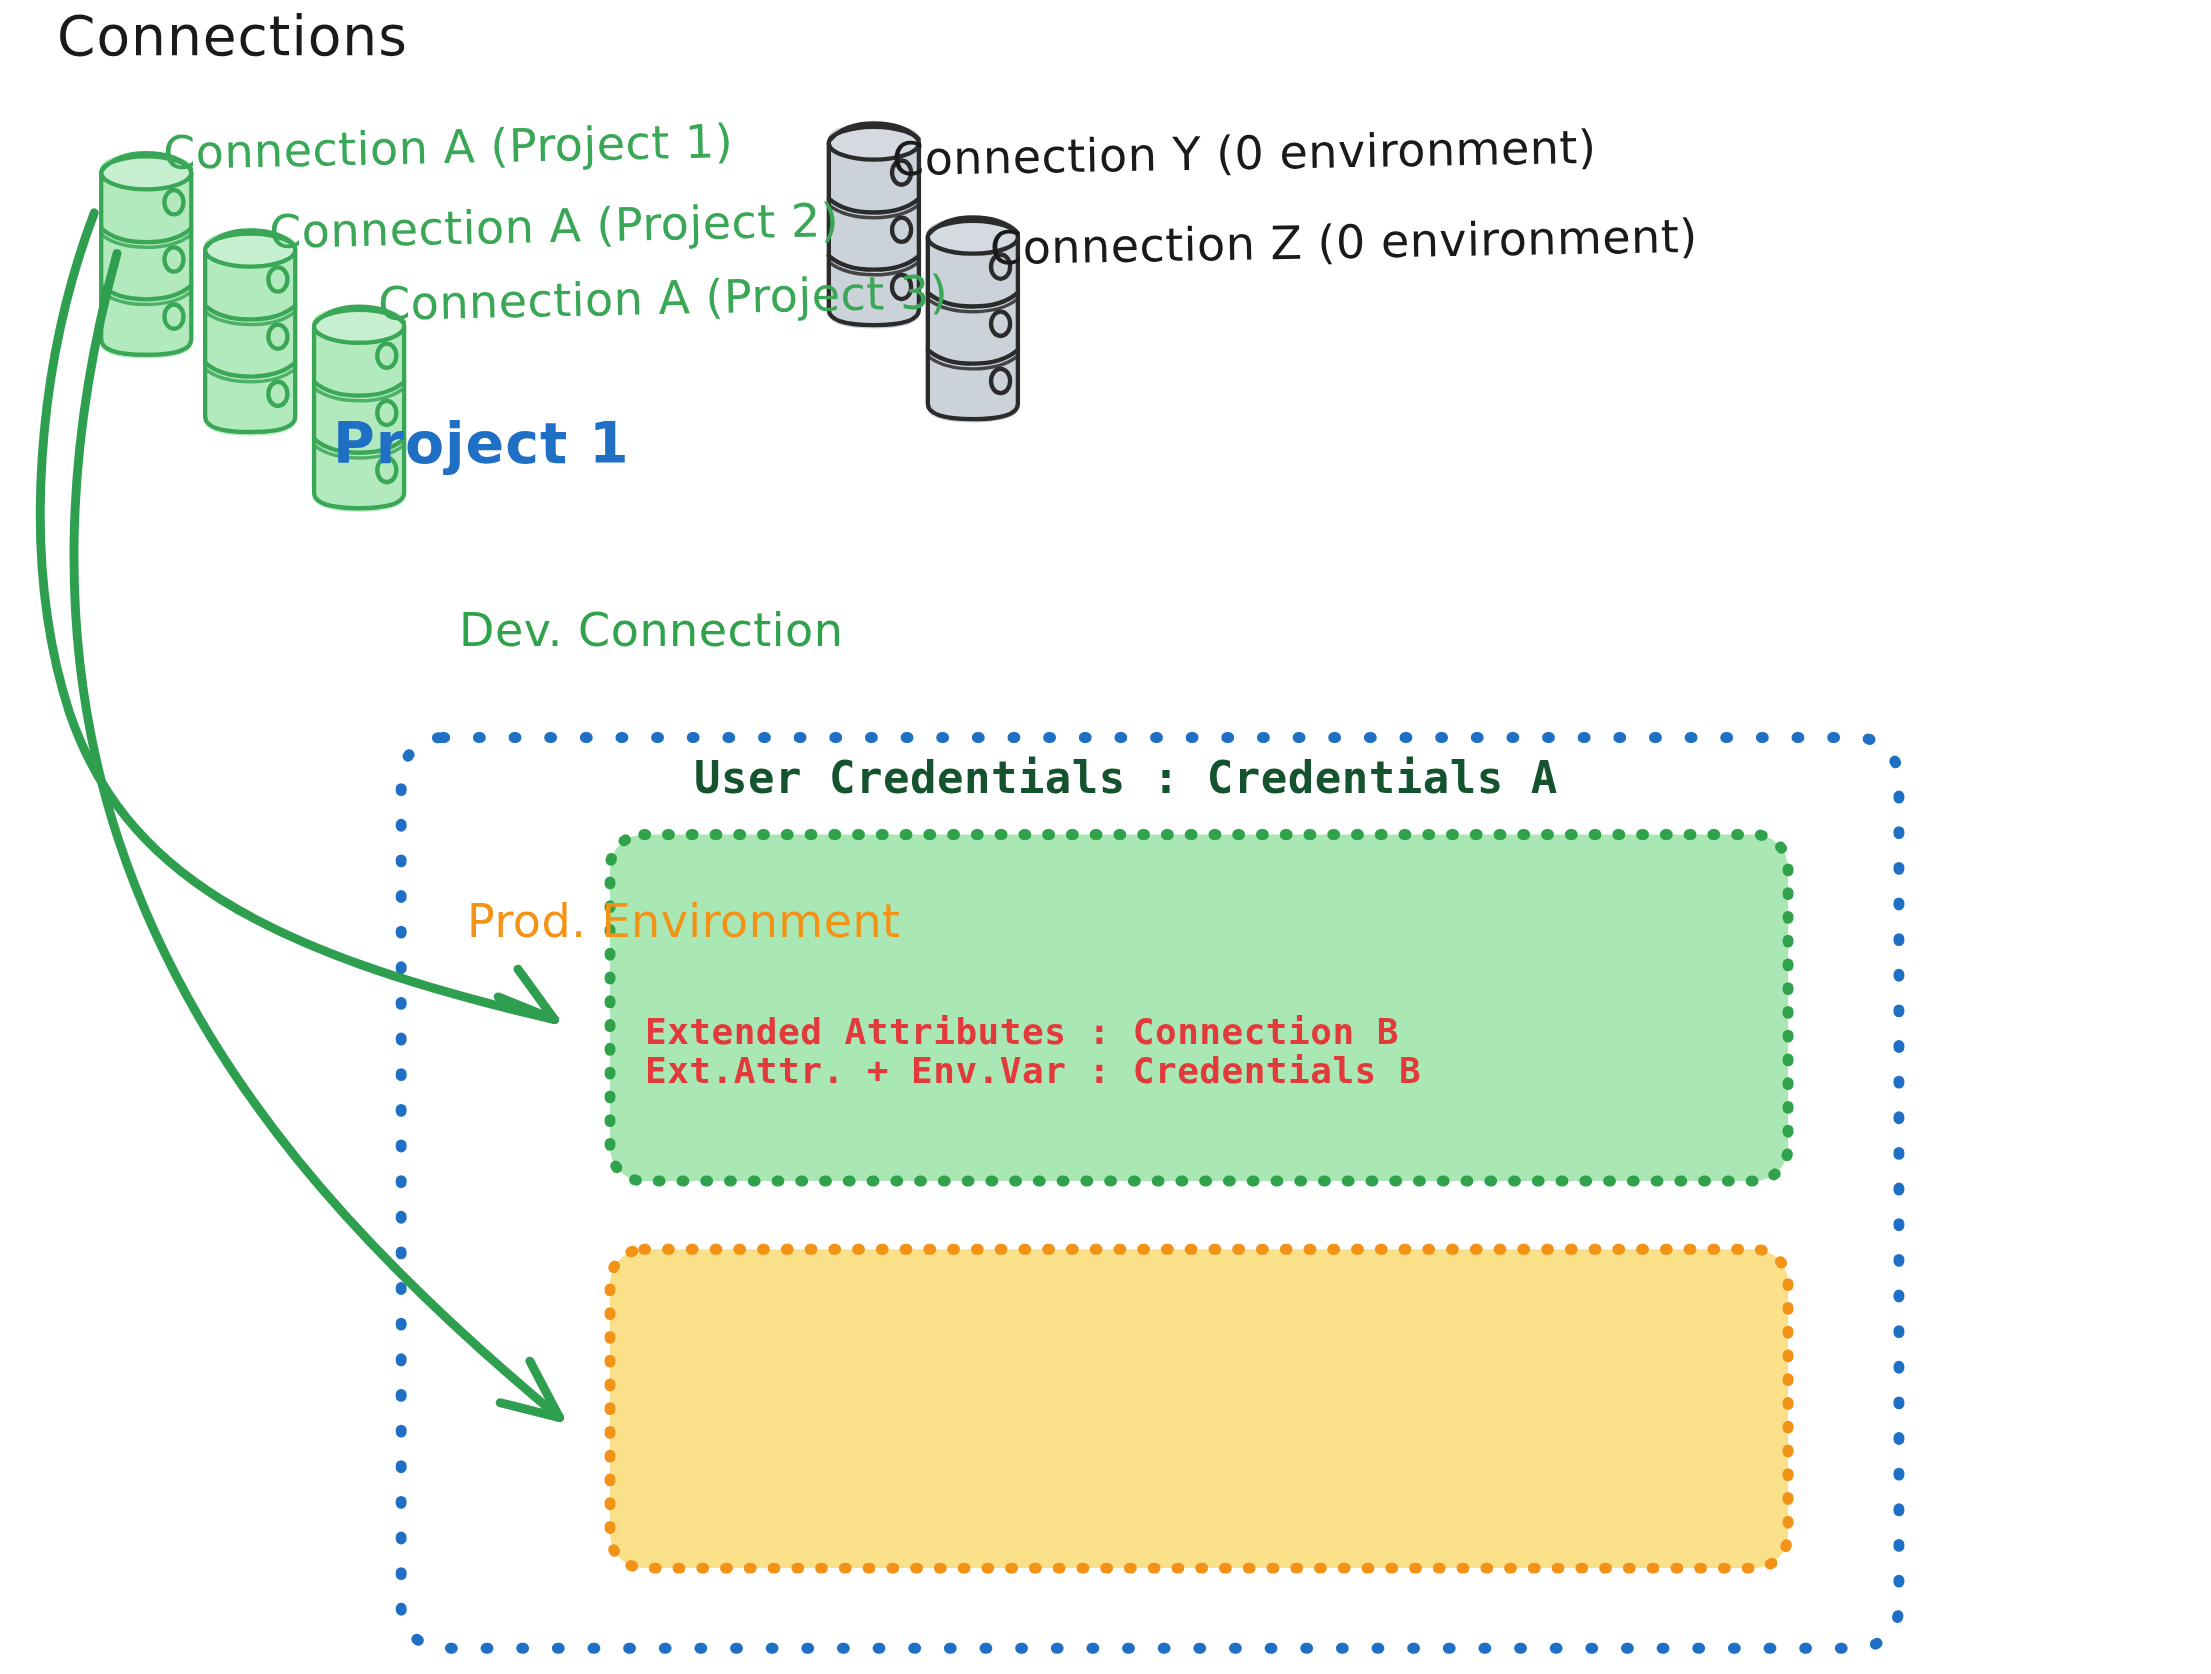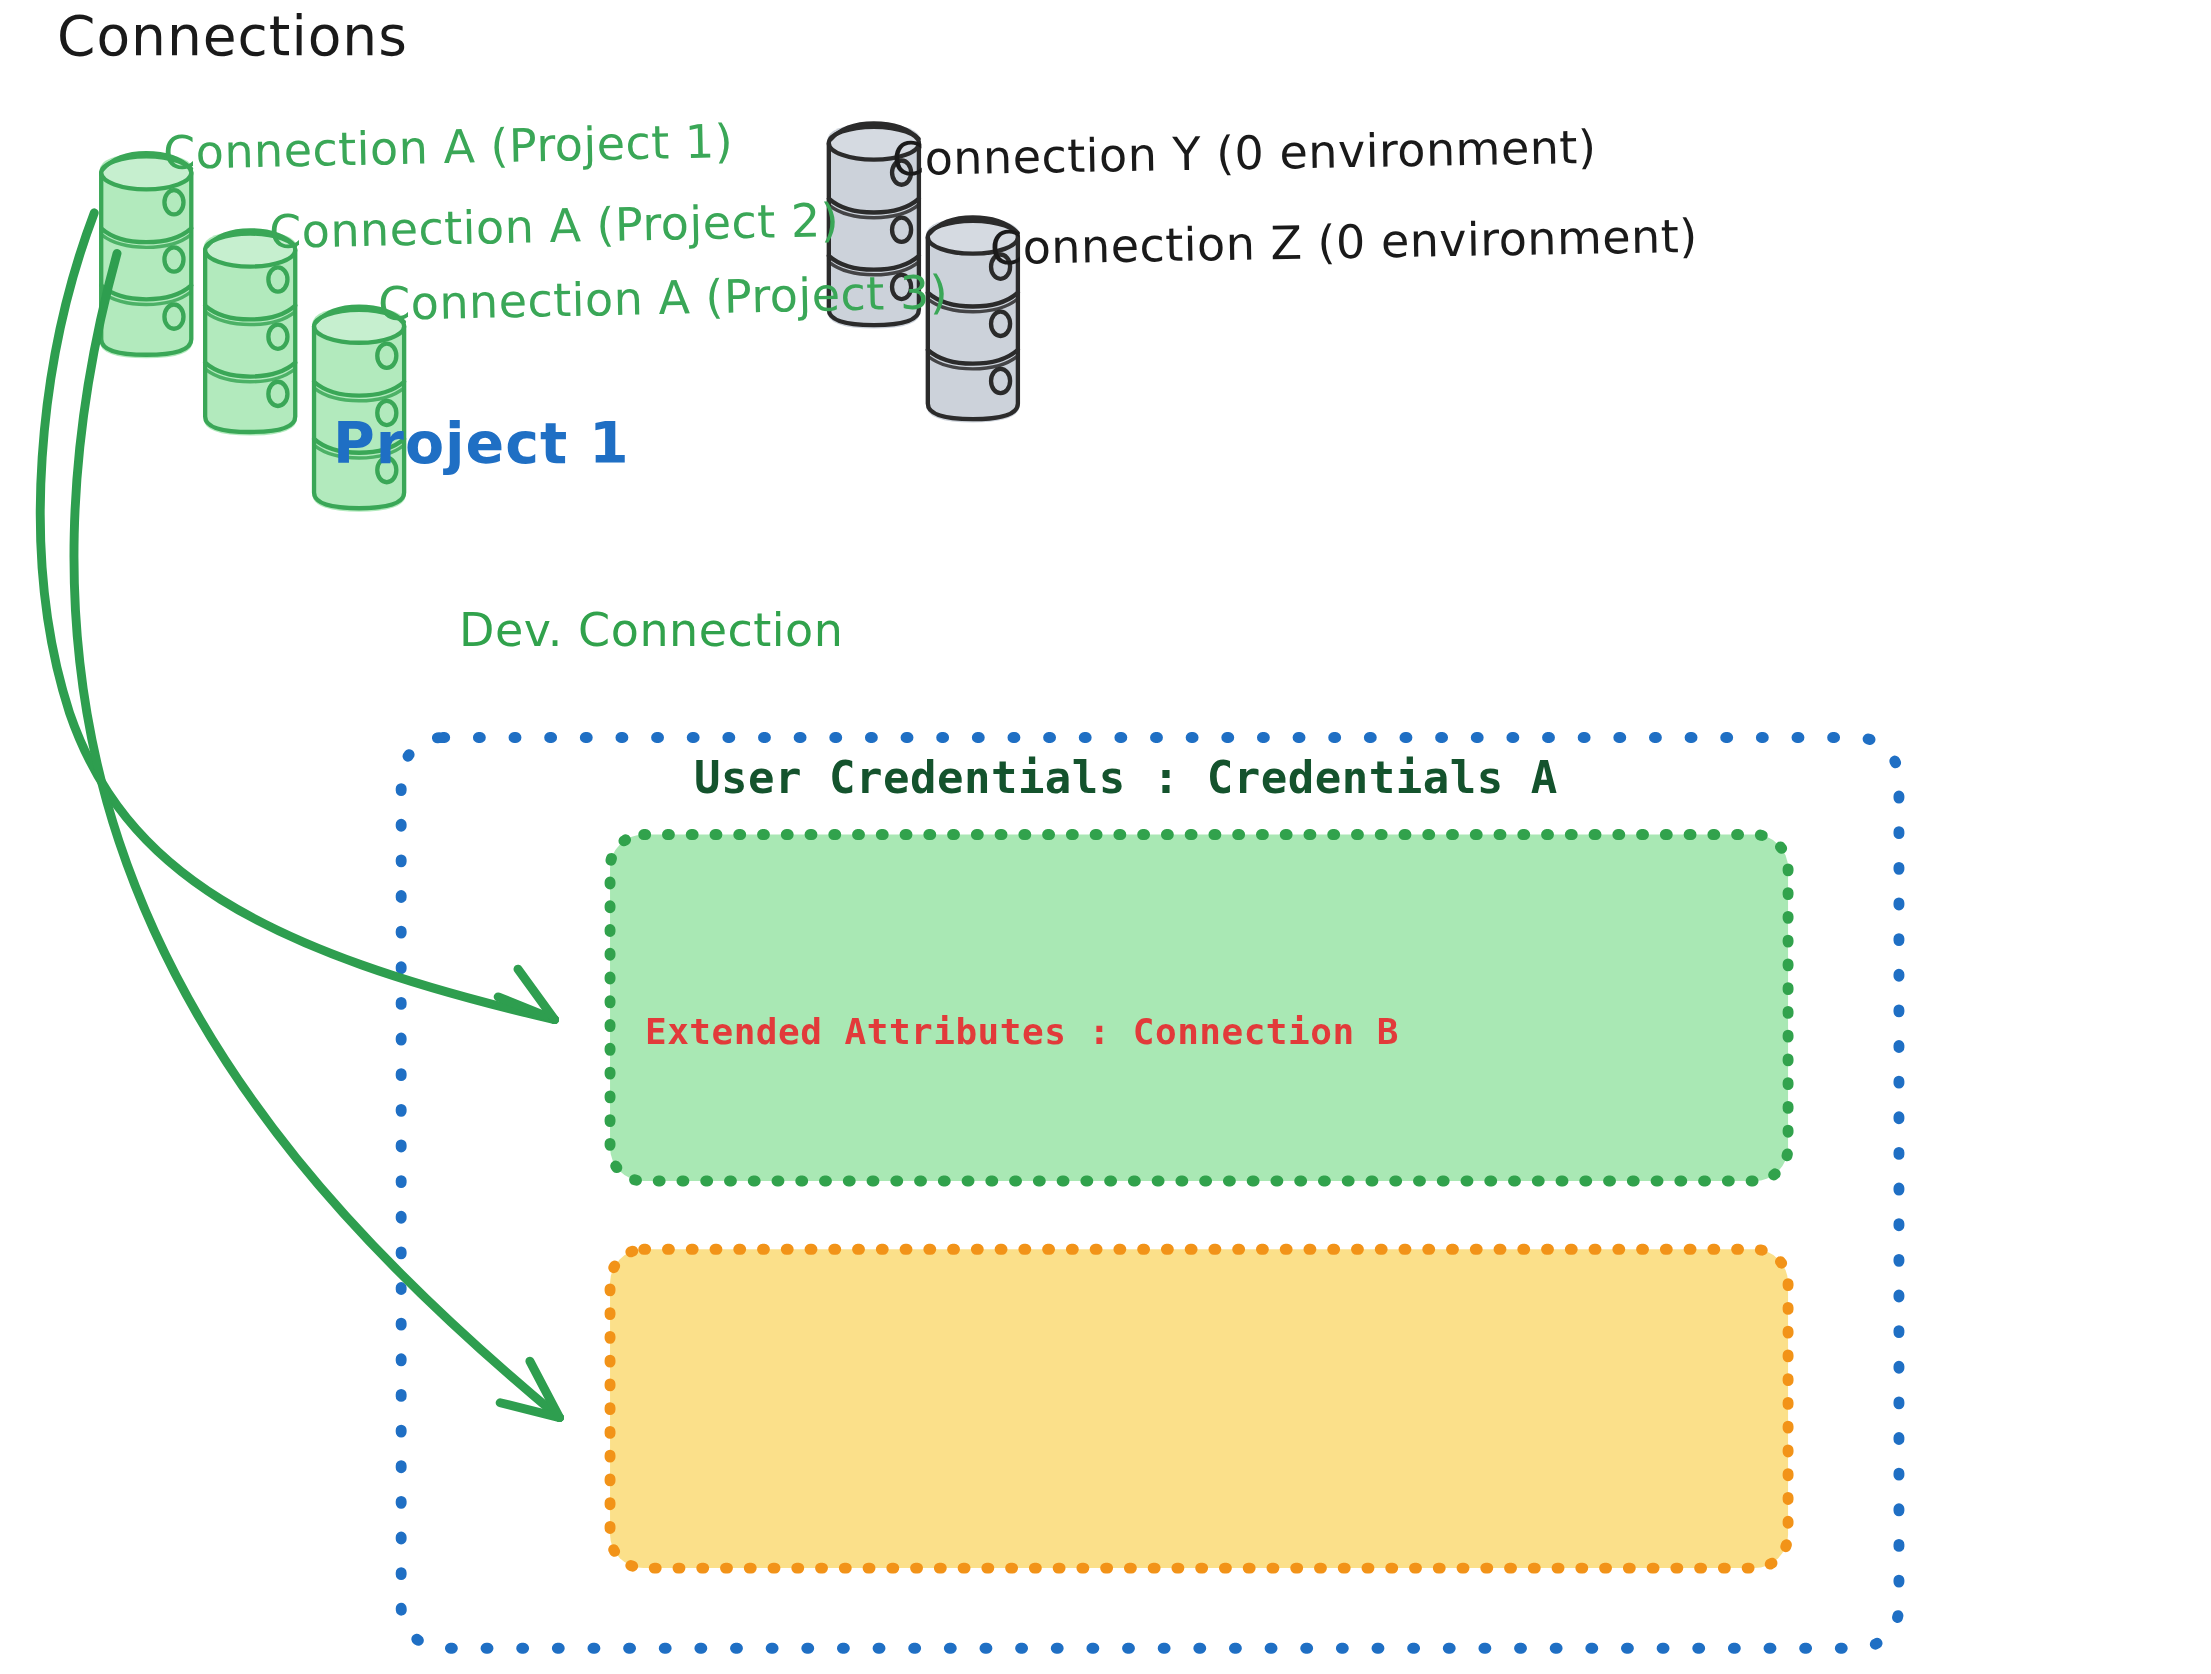--- a/index.html
+++ b/index.html
@@ -212,16 +212,18 @@
   <div class="lbl hand conn-green" id="conn-a3">Connection A (Project 3)</div>
 
   <div class="lbl hand conn-dark" id="conn-y">Connection Y (0 environment)</div>
   <div class="lbl hand conn-dark" id="conn-z">Connection Z (0 environment)</div>
 
   <div class="lbl hand" id="project-title">Project 1</div>
 
   <div class="lbl hand" id="dev-env-title">Dev. Connection</div>
   <div class="lbl mono" id="dev-cred">User Credentials : Credentials A</div>
 
+  <div class="lbl hand" id="prod-env-title">Prod. Environment</div>
   <div class="lbl mono" id="prod-line-1">Extended Attributes : Connection B</div>
+  <div class="lbl mono" id="prod-line-2">Ext.Attr. + Env.Var : Credentials B</div>
 
 </div>
 
 
 </body></html>

